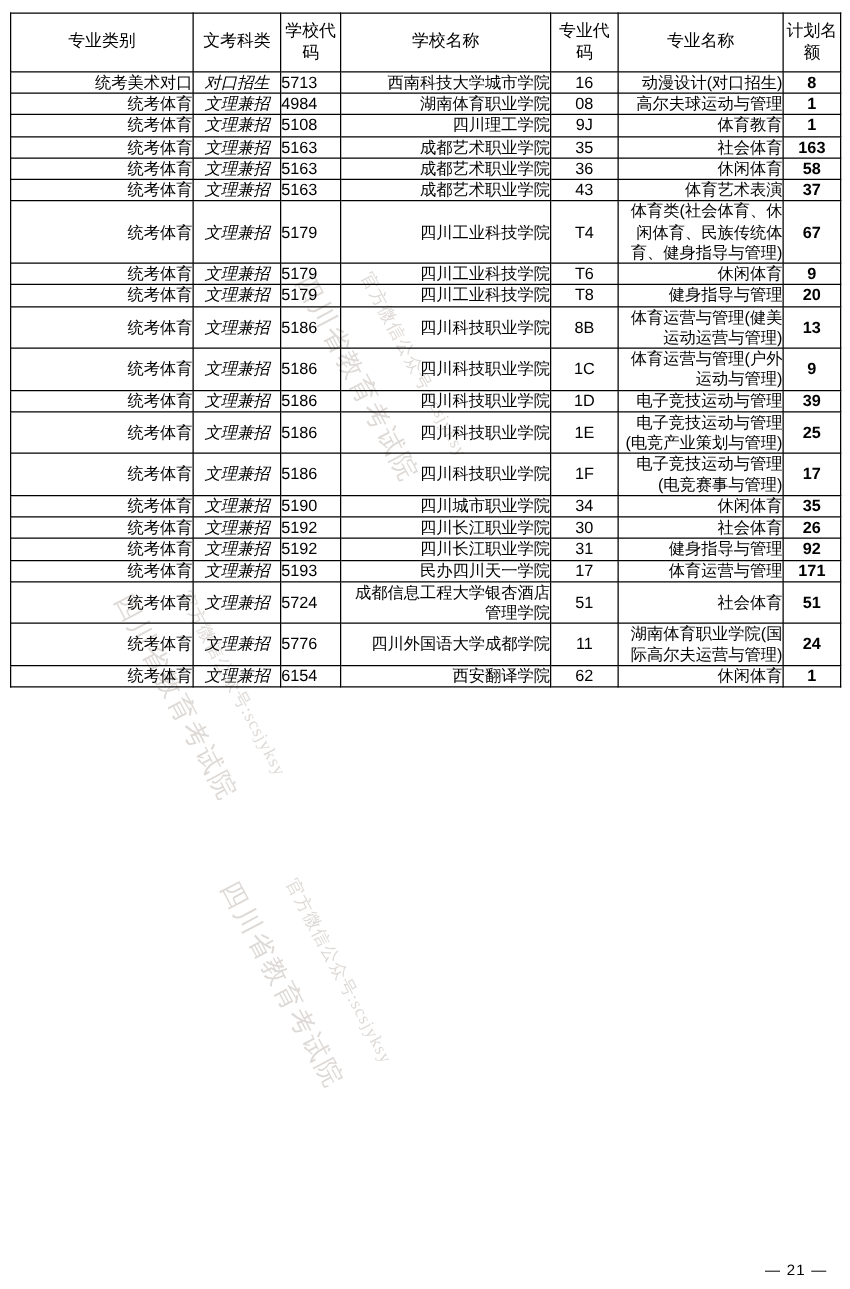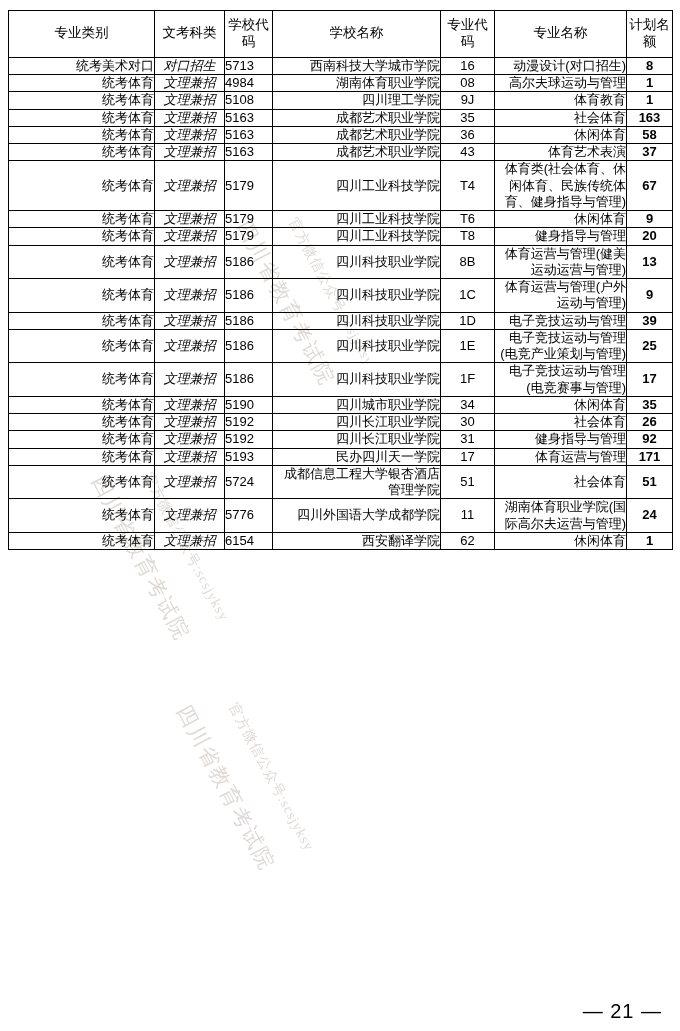--- a/index.html
+++ b/index.html
@@ -76,21 +76,21 @@
     transform-origin: left top;
     pointer-events: none;
     font-family: "Liberation Serif", serif;
   }
   .wm.small { font-size: 14px; letter-spacing: 1px; }
 
   .pagenum {
     position: absolute;
     right: 18px;
     bottom: 8px;
-    font-size: 20px;
+    font-size: 12px;
     letter-spacing: 1px;
     z-index: 3;
   }
 </style>
 </head>
 <body>
 
 <div class="page">
 
   <div class="wm" style="left:255px; top:215px; transform: rotate(62deg);">四川省教育考试院</div>

